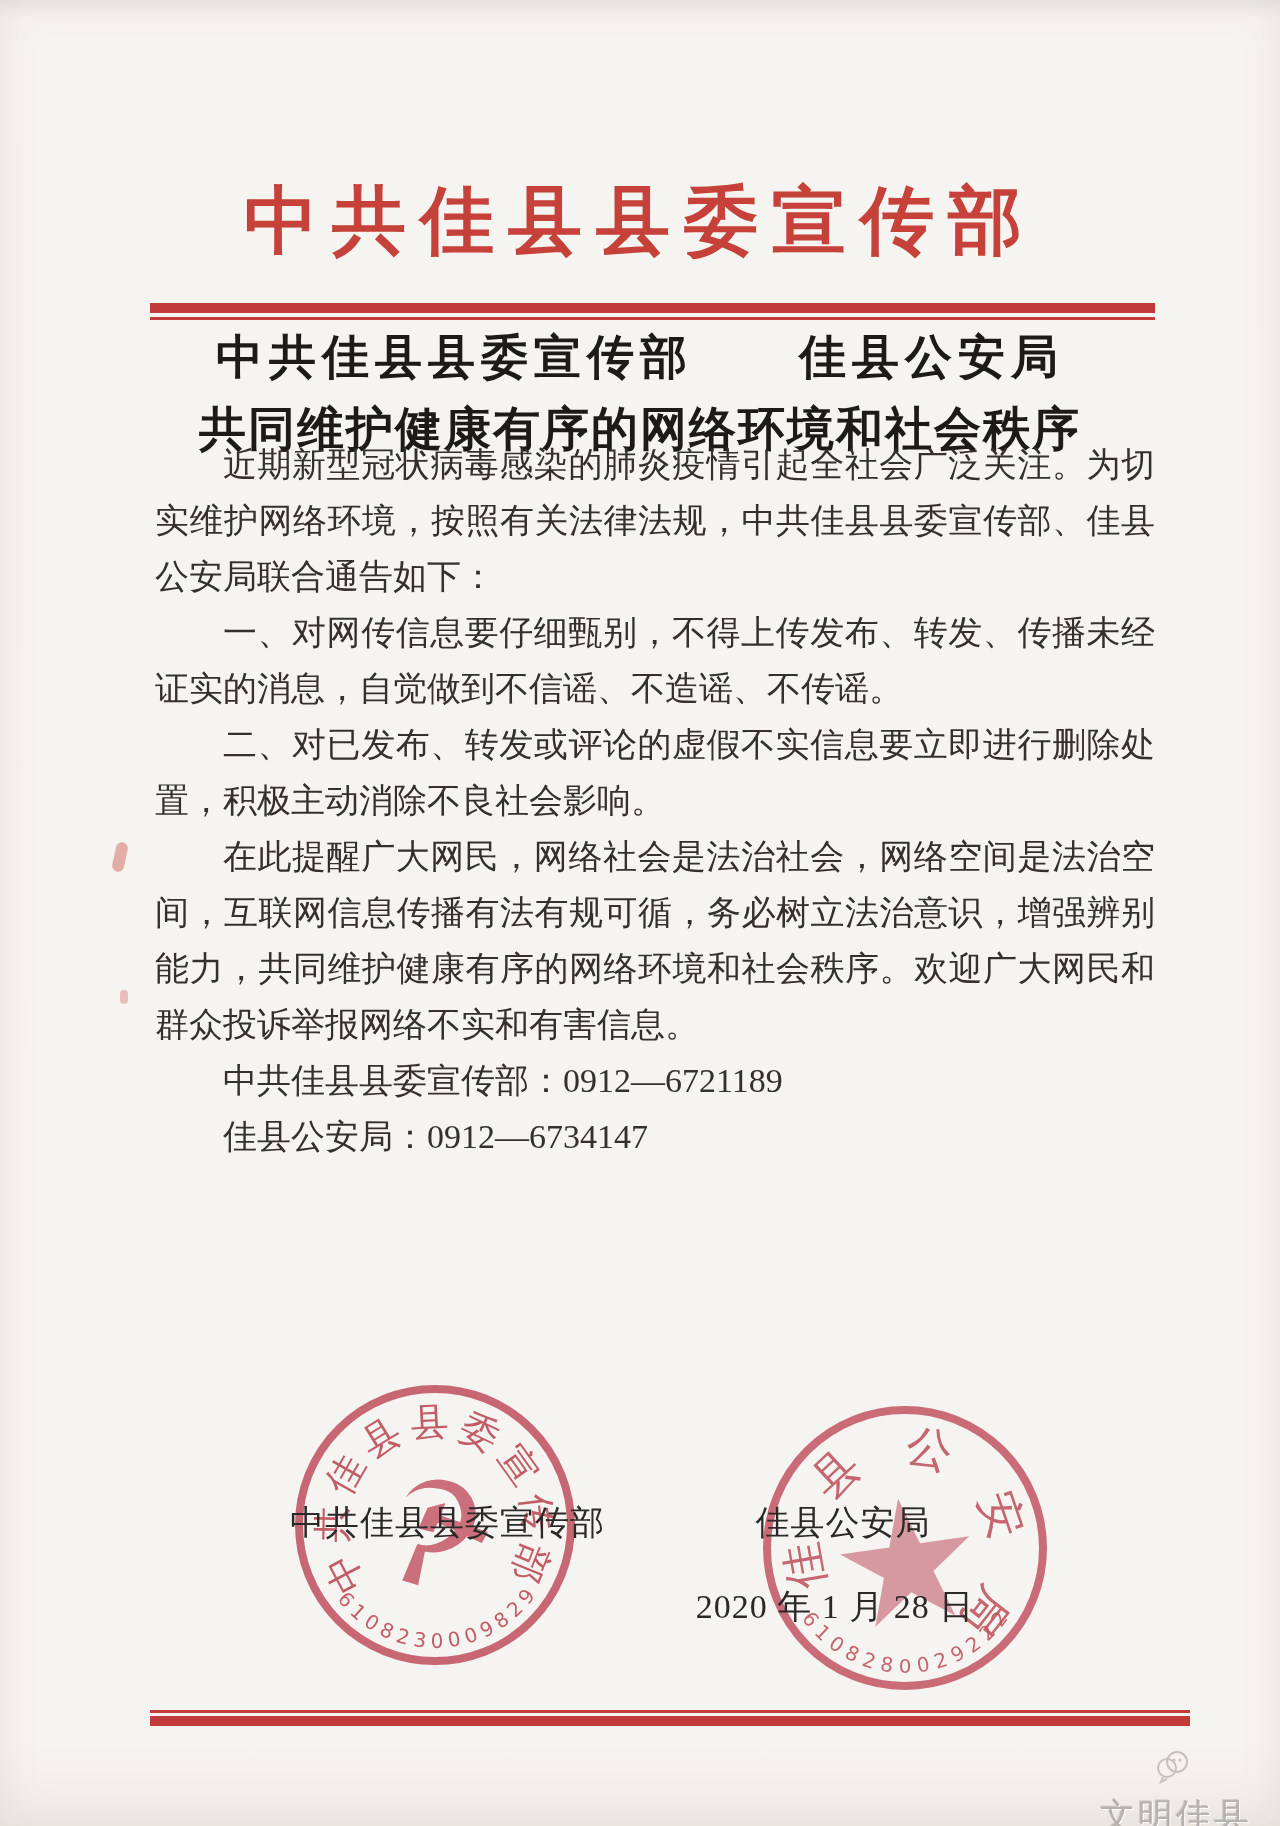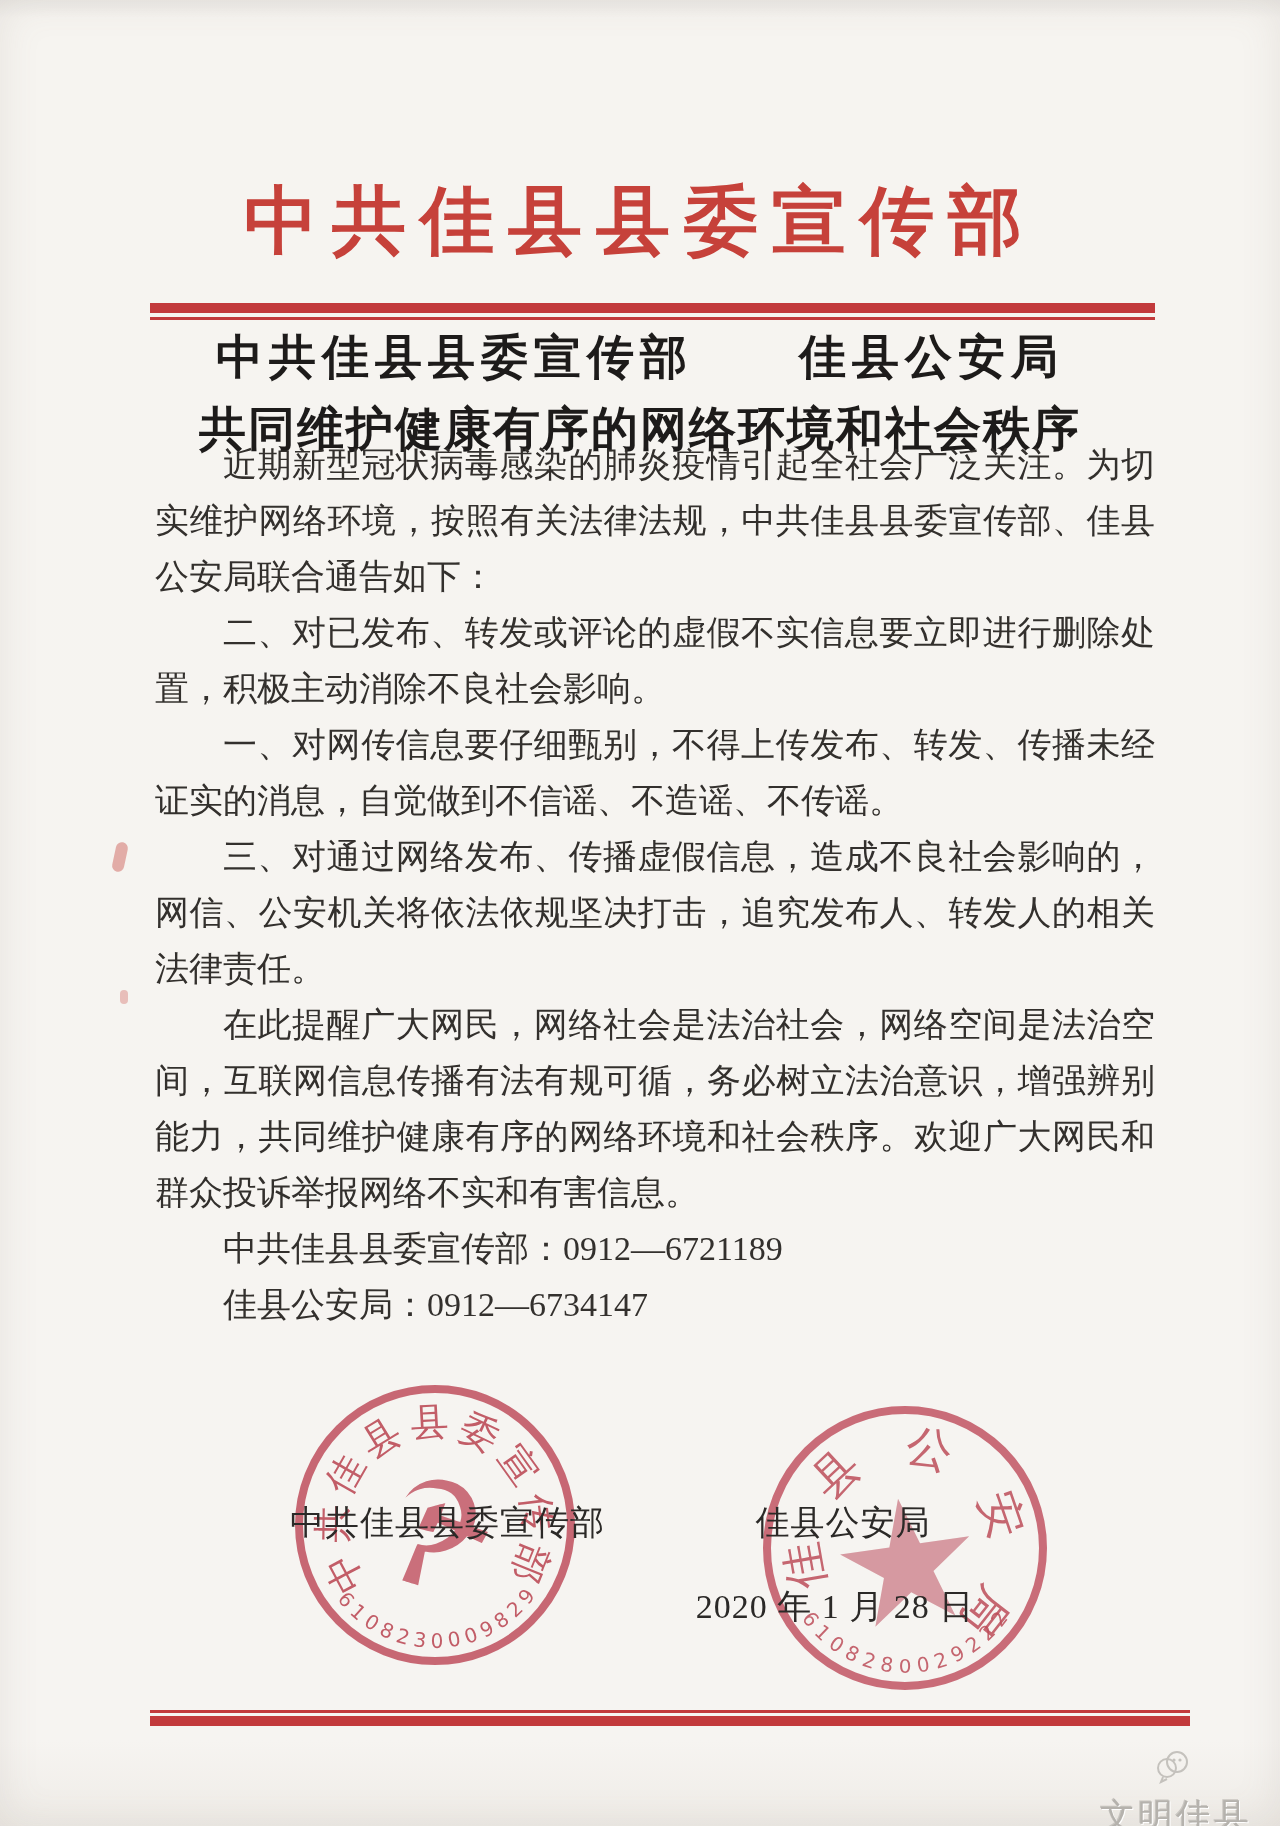--- a/index.html
+++ b/index.html
@@ -66,23 +66,22 @@
   <div class="rule rule-top-thick"></div>
   <div class="rule rule-top-thin"></div>
 
   <div class="doc-title">
     <span class="line1">中共佳县县委宣传部　　佳县公安局</span>
     <span class="line2">共同维护健康有序的网络环境和社会秩序</span>
   </div>
 
   <div class="body-text">
     <p>近期新型冠状病毒感染的肺炎疫情引起全社会广泛关注。为切实维护网络环境，按照有关法律法规，中共佳县县委宣传部、佳县公安局联合通告如下：</p>
+    <p>一、对网传信息要仔细甄别，不得上传发布、转发、传播未经证实的消息，自觉做到不信谣、不造谣、不传谣。</p>
     <p>二、对已发布、转发或评论的虚假不实信息要立即进行删除处置，积极主动消除不良社会影响。</p>
-    <p>一、对网传信息要仔细甄别，不得上传发布、转发、传播未经证实的消息，自觉做到不信谣、不造谣、不传谣。</p>
-    <p>三、对通过网络发布、传播虚假信息，造成不良社会影响的，网信、公安机关将依法依规坚决打击，追究发布人、转发人的相关法律责任。</p>
     <p>在此提醒广大网民，网络社会是法治社会，网络空间是法治空间，互联网信息传播有法有规可循，务必树立法治意识，增强辨别能力，共同维护健康有序的网络环境和社会秩序。欢迎广大网民和群众投诉举报网络不实和有害信息。</p>
     <p class="plain">中共佳县县委宣传部：0912—6721189</p>
     <p class="plain">佳县公安局：0912—6734147</p>
   </div>
 
   <div class="seal seal-left">
     <svg width="304" height="304" viewBox="0 0 304 304">
       <circle cx="152" cy="152" r="136" fill="none" stroke="#c75263" stroke-width="8" opacity="0.85"></circle>
       <text x="152" y="158" font-family="DejaVu Sans, sans-serif" font-size="132" fill="#c75263" opacity="0.8" transform="rotate(-18 152 152)">☭</text>
       <g fill="#c4505e" opacity="0.9" style="font-size:38px;font-family:'Liberation Serif',serif;">

